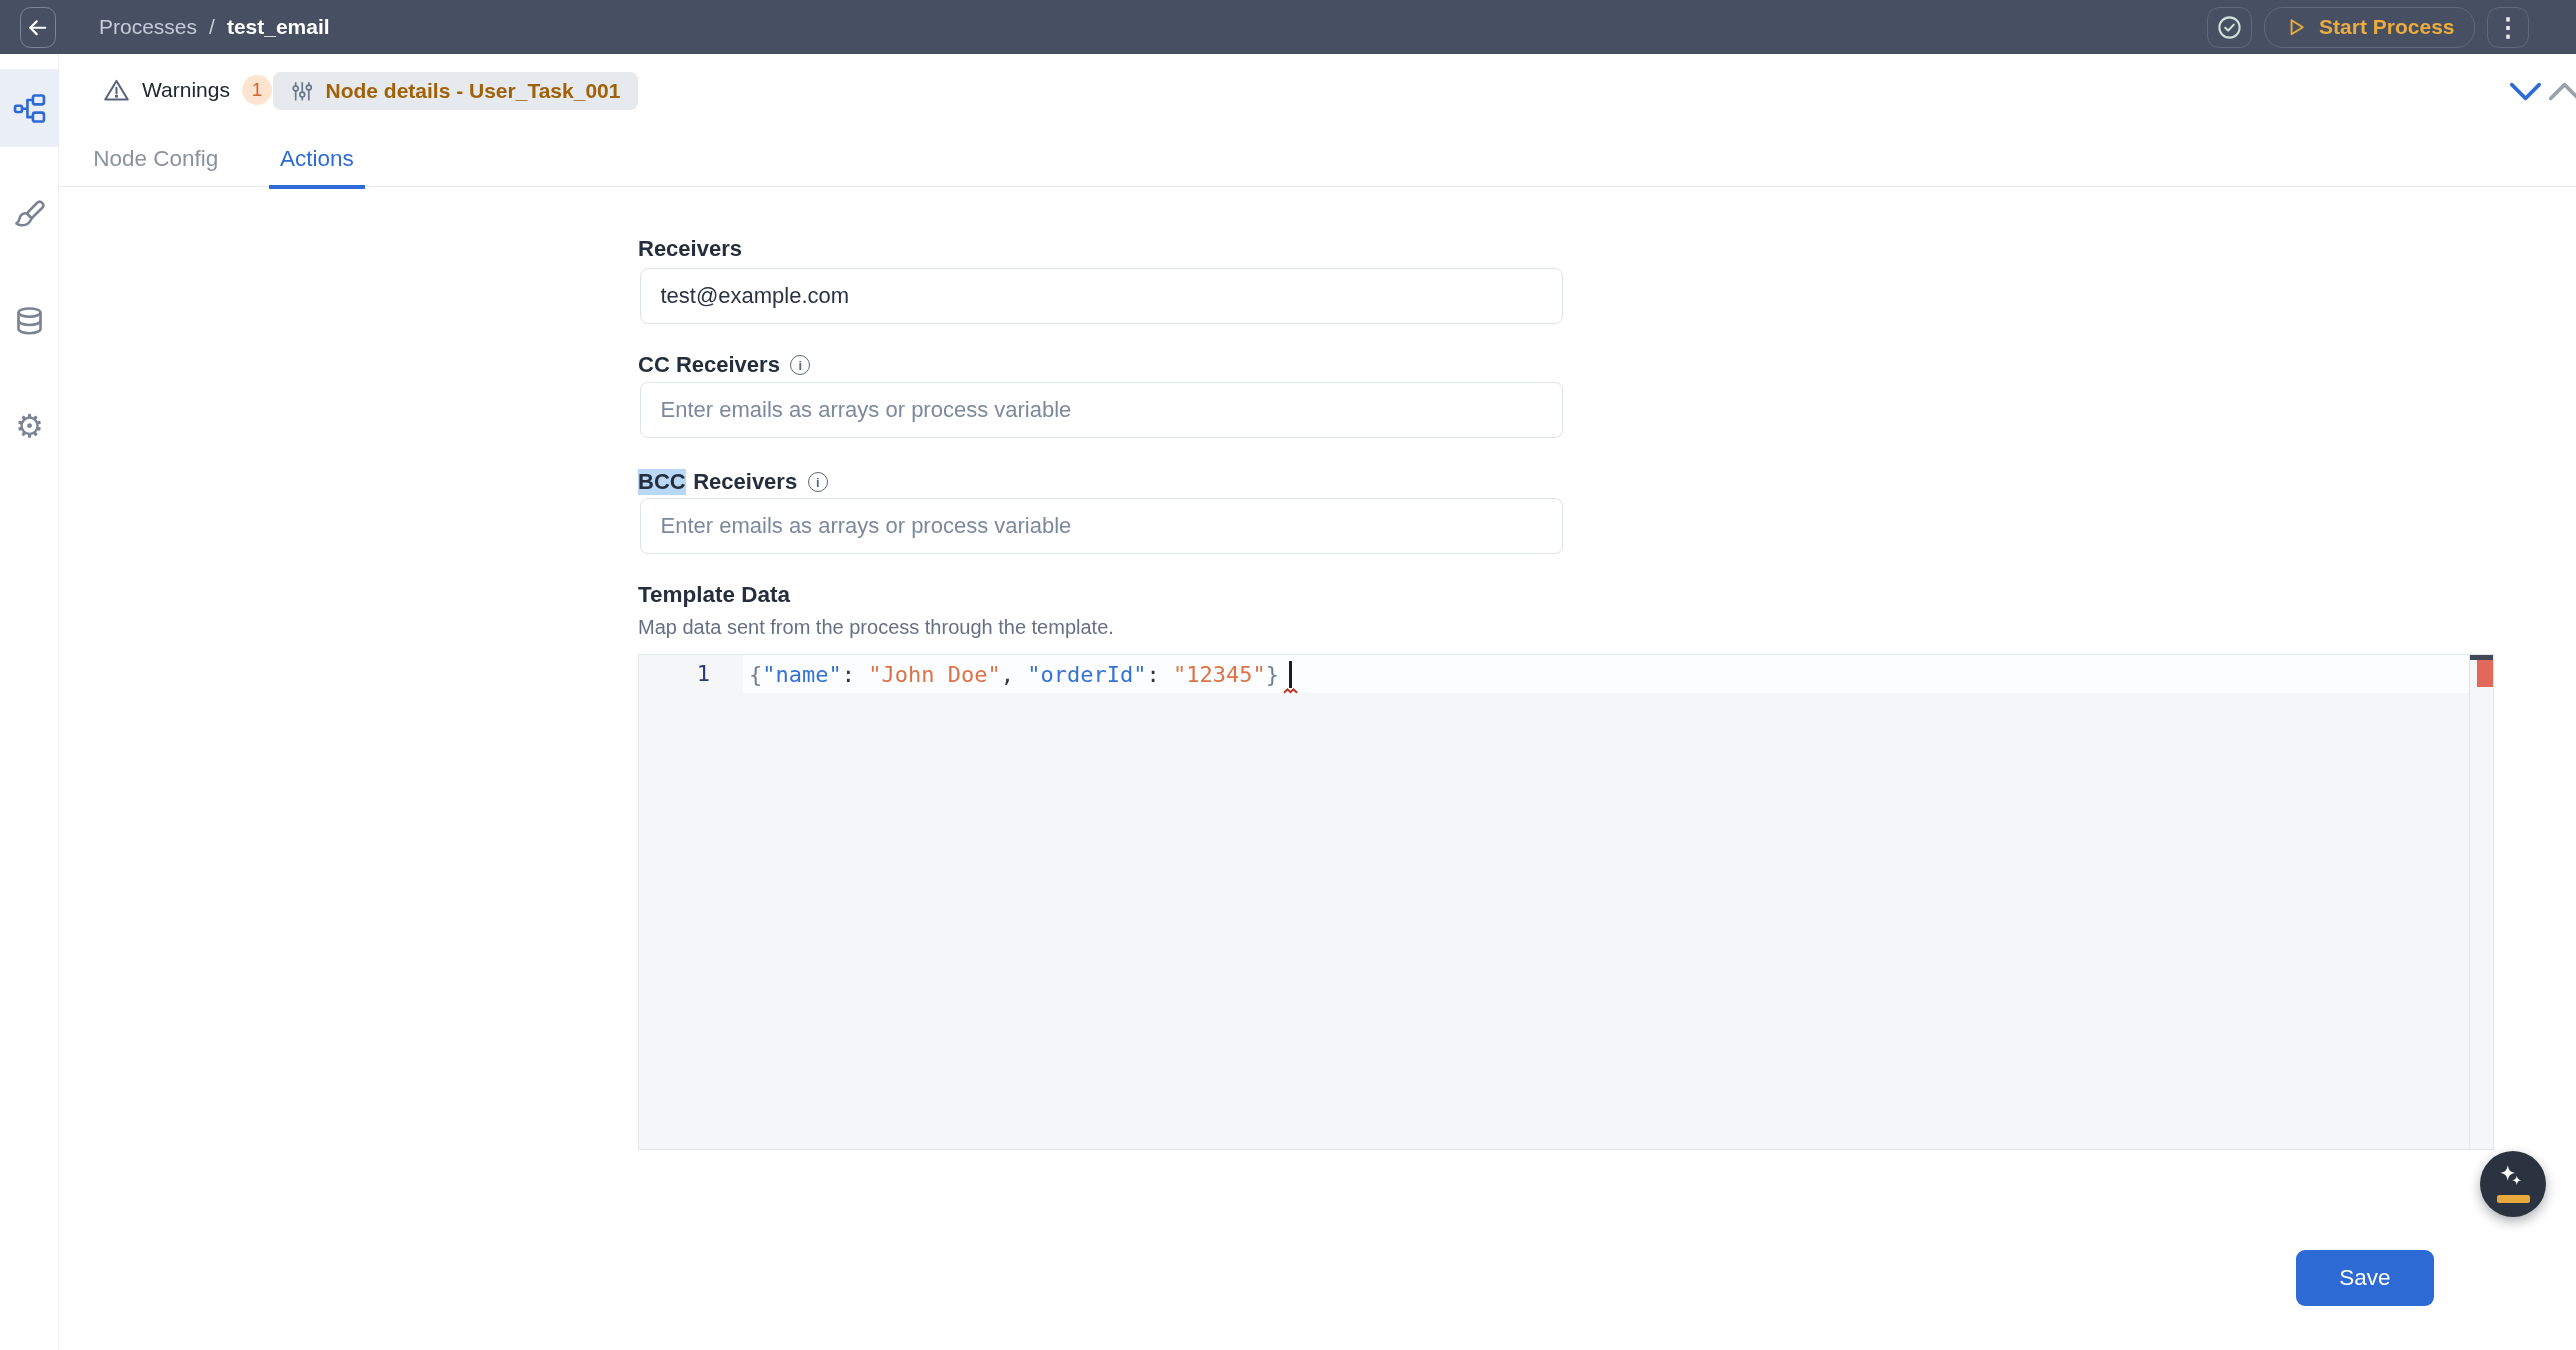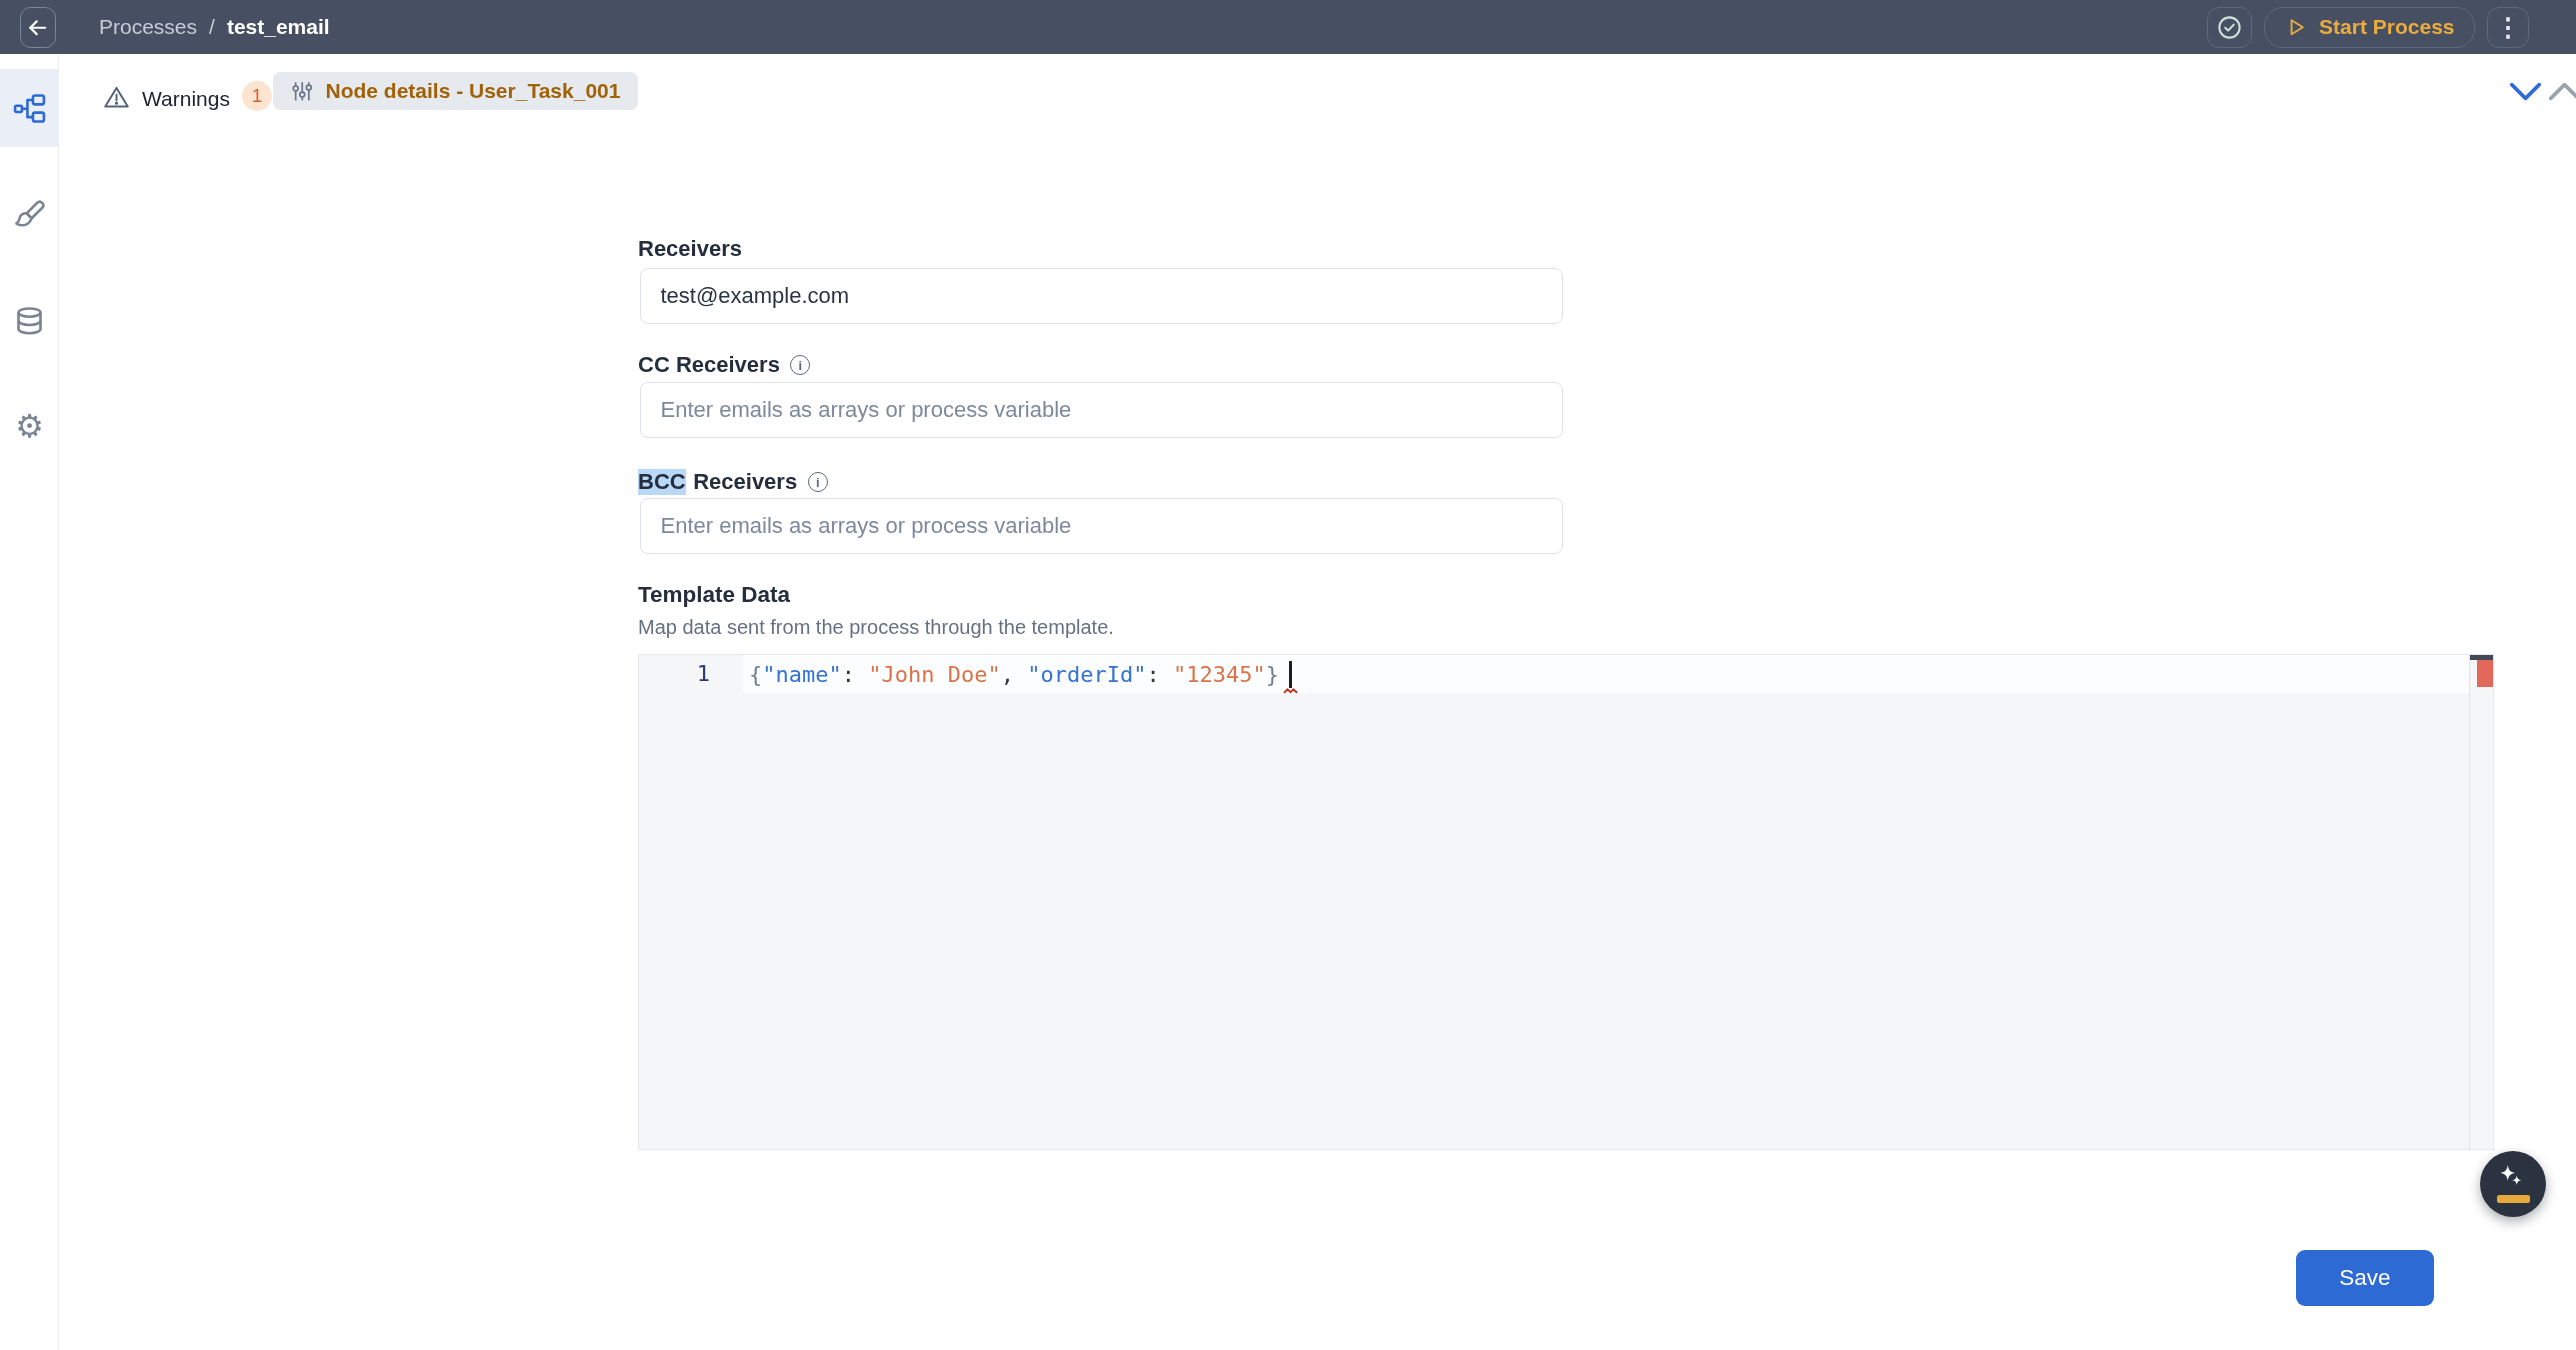--- a/index.html
+++ b/index.html
@@ -30,21 +30,21 @@
   
   .sidebar { position:absolute; left:0; top:54px; width:59px; height:1296px; background:#ffffff; border-right:1.5px solid #eceef1; z-index:4; }
   .side-item { position:absolute; left:0; width:59px; height:78px; display:flex; align-items:center; justify-content:center; cursor:pointer; }
   .side-item.active { background:#e9eef7; }
   .gear-glyph { font-size:32px; color:#7a8494; line-height:1; }
 
   
   .content { position:absolute; left:59px; top:54px; width:2517px; height:1296px; background:#ffffff; }
 
   
-  .warnings-group { position:absolute; left:44px; top:15px; height:42px; display:flex; align-items:flex-end; gap:12px; cursor:pointer; }
+  .warnings-group { position:absolute; left:44px; top:15px; height:42px; display:flex; align-items:center; gap:12px; cursor:pointer; }
   .warnings-label { font-size:21px; color:#20262f; font-weight:500; }
   .warn-badge { width:30px; height:30px; border-radius:50%; background:#fce4d0; color:#d4632e; font-size:19px;
     display:flex; align-items:center; justify-content:center; }
   .node-pill { position:absolute; left:214px; top:18px; height:38px; background:#e6e9ee; border-radius:7.5px;
     display:flex; align-items:center; gap:12px; padding:0 18px; cursor:pointer; }
   .node-pill span { font-size:21px; color:#a16207; font-weight:600; }
   .chev-btn { position:absolute; top:21px; width:41px; height:33px; background:none; border:none; display:flex;
     align-items:center; justify-content:center; cursor:pointer; }
 
   
@@ -199,20 +199,24 @@
     </span>
   </button>
   <button class="chev-btn" style="left:2486px; width:38px;">
     <span>
       <svg width="33" height="21" viewBox="0 0 24 14" fill="none" stroke="#9aa2ad" stroke-width="2.6" stroke-linecap="round" stroke-linejoin="round">
           <path d="M2 12L12 2l10 10"></path>
         </svg>
     </span>
   </button>
 
+  <nav class="tabs">
+    <div class="tab">Node Config</div>
+    <div class="tab active">Actions</div>
+  </nav>
 
   <label class="field-label" style="top:182px;">
     <span>Receivers</span>
   </label>
   <input class="text-input" style="top: 214px;" value="test@example.com">
 
   <label class="field-label" style="top:298px;">
     <span>CC Receivers</span>
     <i class="info-icon">i</i>
   </label>

